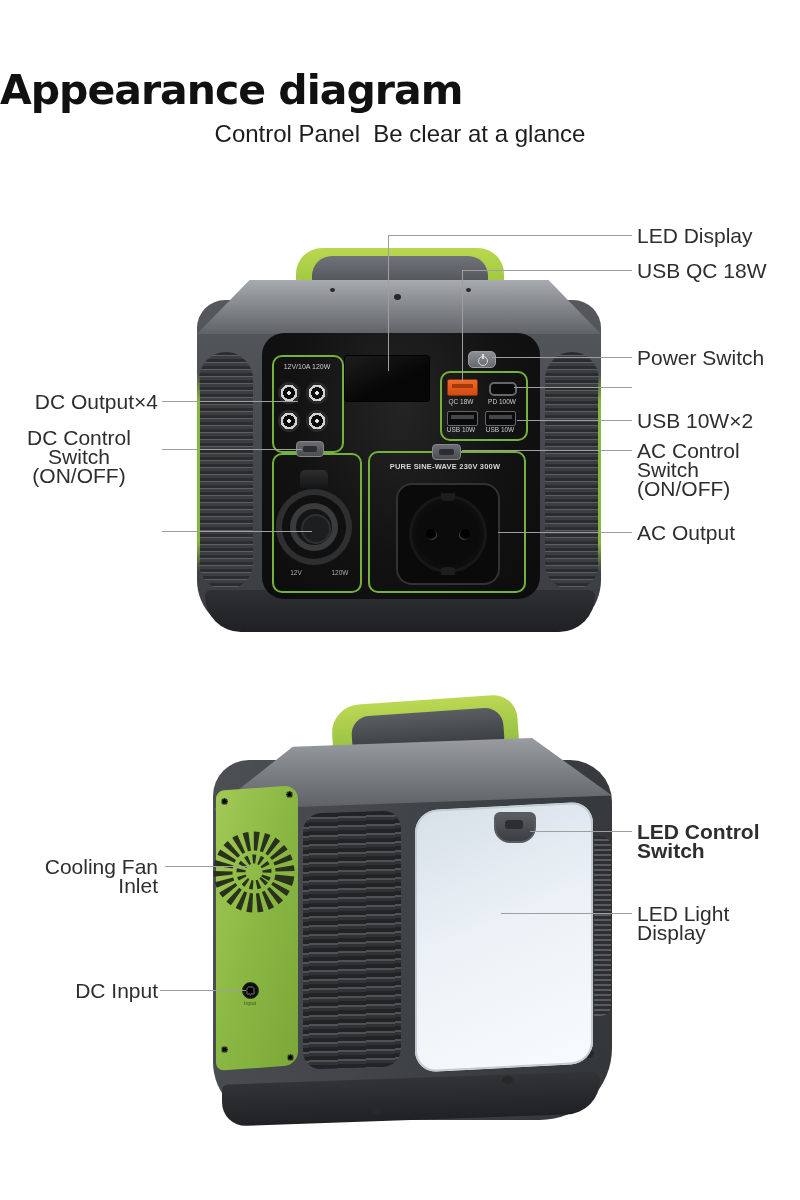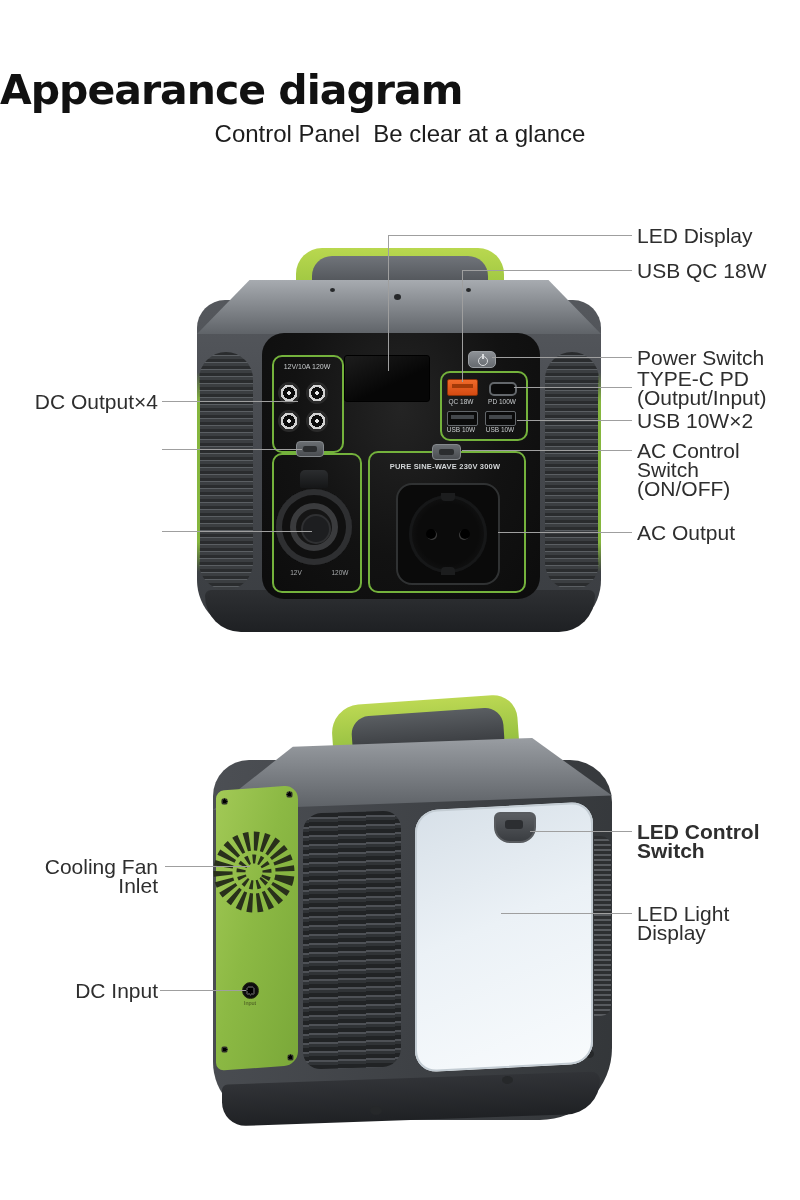--- a/index.html
+++ b/index.html
@@ -170,27 +170,27 @@
   <div class="abs cline h" style="left:162px;top:531px;width:150px;"></div>
 
   <div class="abs cline h" style="left:165px;top:866px;width:85px;"></div>
   <div class="abs cline h" style="left:160px;top:990px;width:86px;"></div>
   <div class="abs cline h" style="left:530px;top:831px;width:102px;"></div>
   <div class="abs cline h" style="left:501px;top:913px;width:131px;"></div>
 
   <div class="abs lbl r" style="top:226px;">LED Display</div>
   <div class="abs lbl r" style="top:261px;">USB QC 18W</div>
   <div class="abs lbl r" style="top:348px;">Power Switch</div>
-  <div class="abs lbl r" style="top:369px;">TYPE-C PD
-(Output/Input)</div>
   <div class="abs lbl r" style="top:411px;">USB 10W×2</div>
   <div class="abs lbl r" style="top:441px;">AC Control Switch
 (ON/OFF)</div>
   <div class="abs lbl r" style="top:523px;">AC Output</div>
 
   <div class="abs lbl l" style="top:392px;">DC Output×4</div>
+  <div class="abs lbl lc" style="top:428px;">DC Control
+Switch (ON/OFF)</div>
 
   <div class="abs lbl l" style="top:857px;">Cooling Fan Inlet</div>
   <div class="abs lbl l" style="top:981px;">DC Input</div>
   <div class="abs lbl r" style="top:822px;font-weight:bold;">LED Control Switch</div>
   <div class="abs lbl r" style="top:904px;">LED Light Display</div>
 
 </div>
 
 </body></html>

